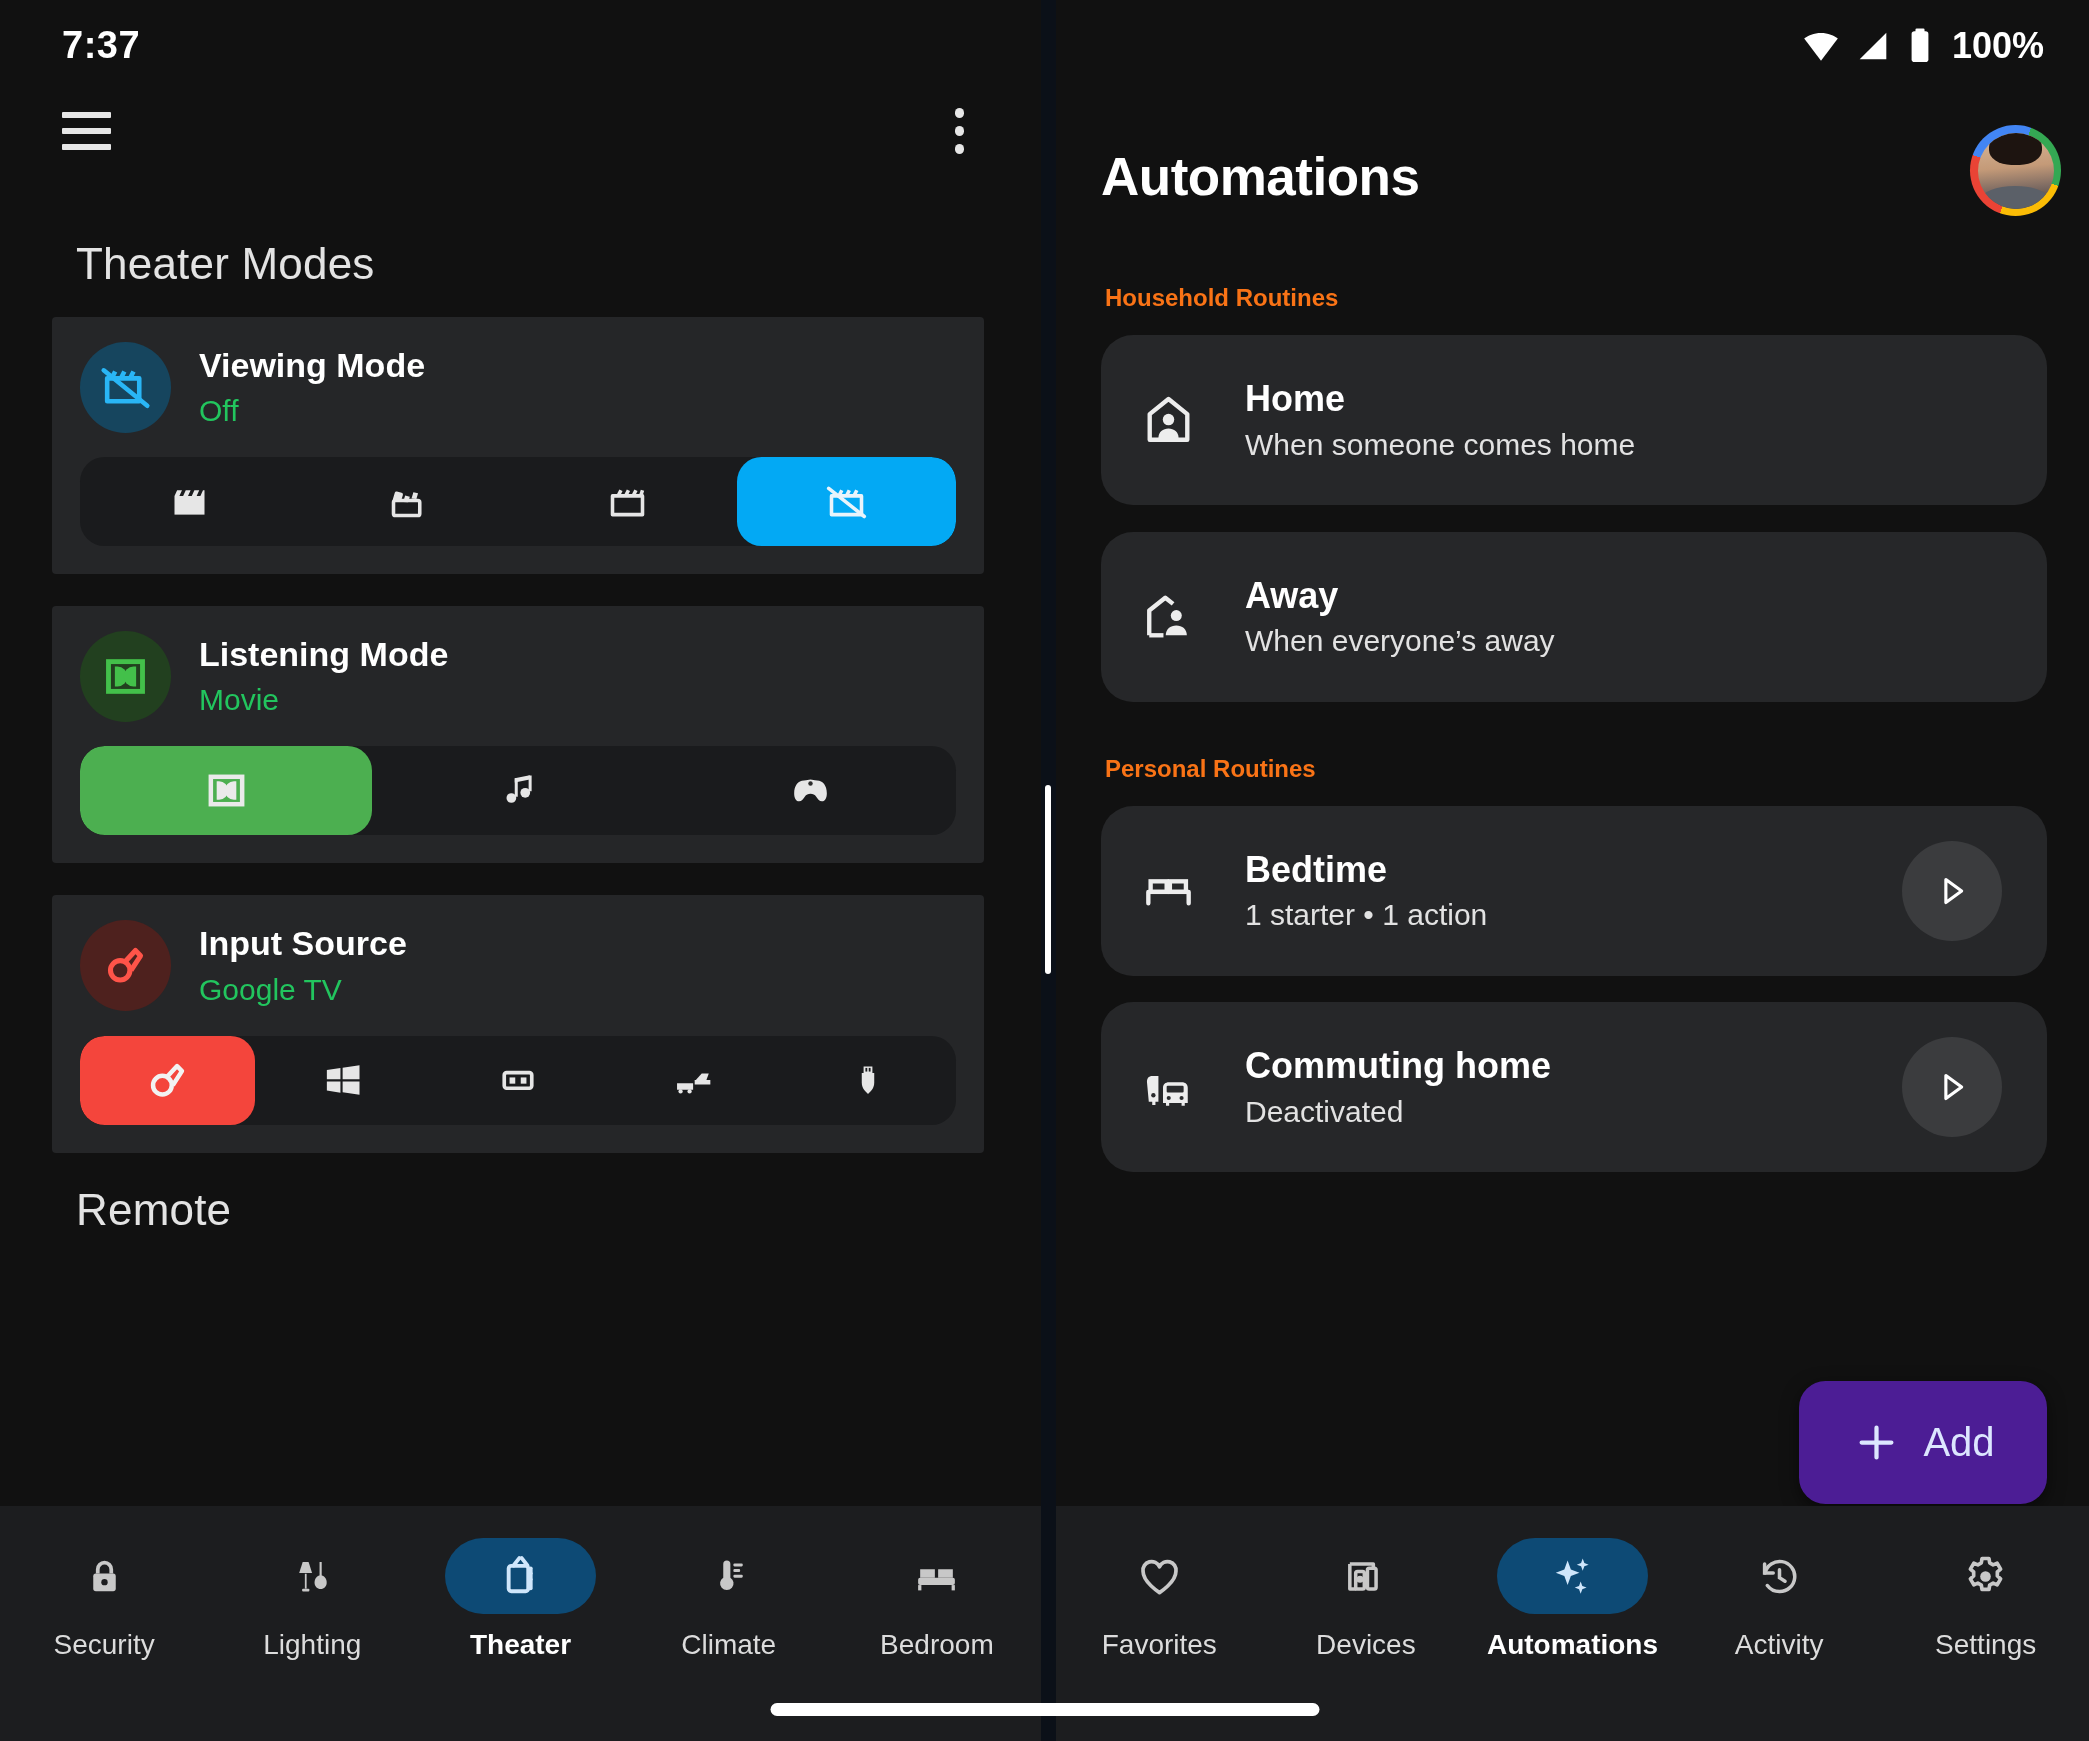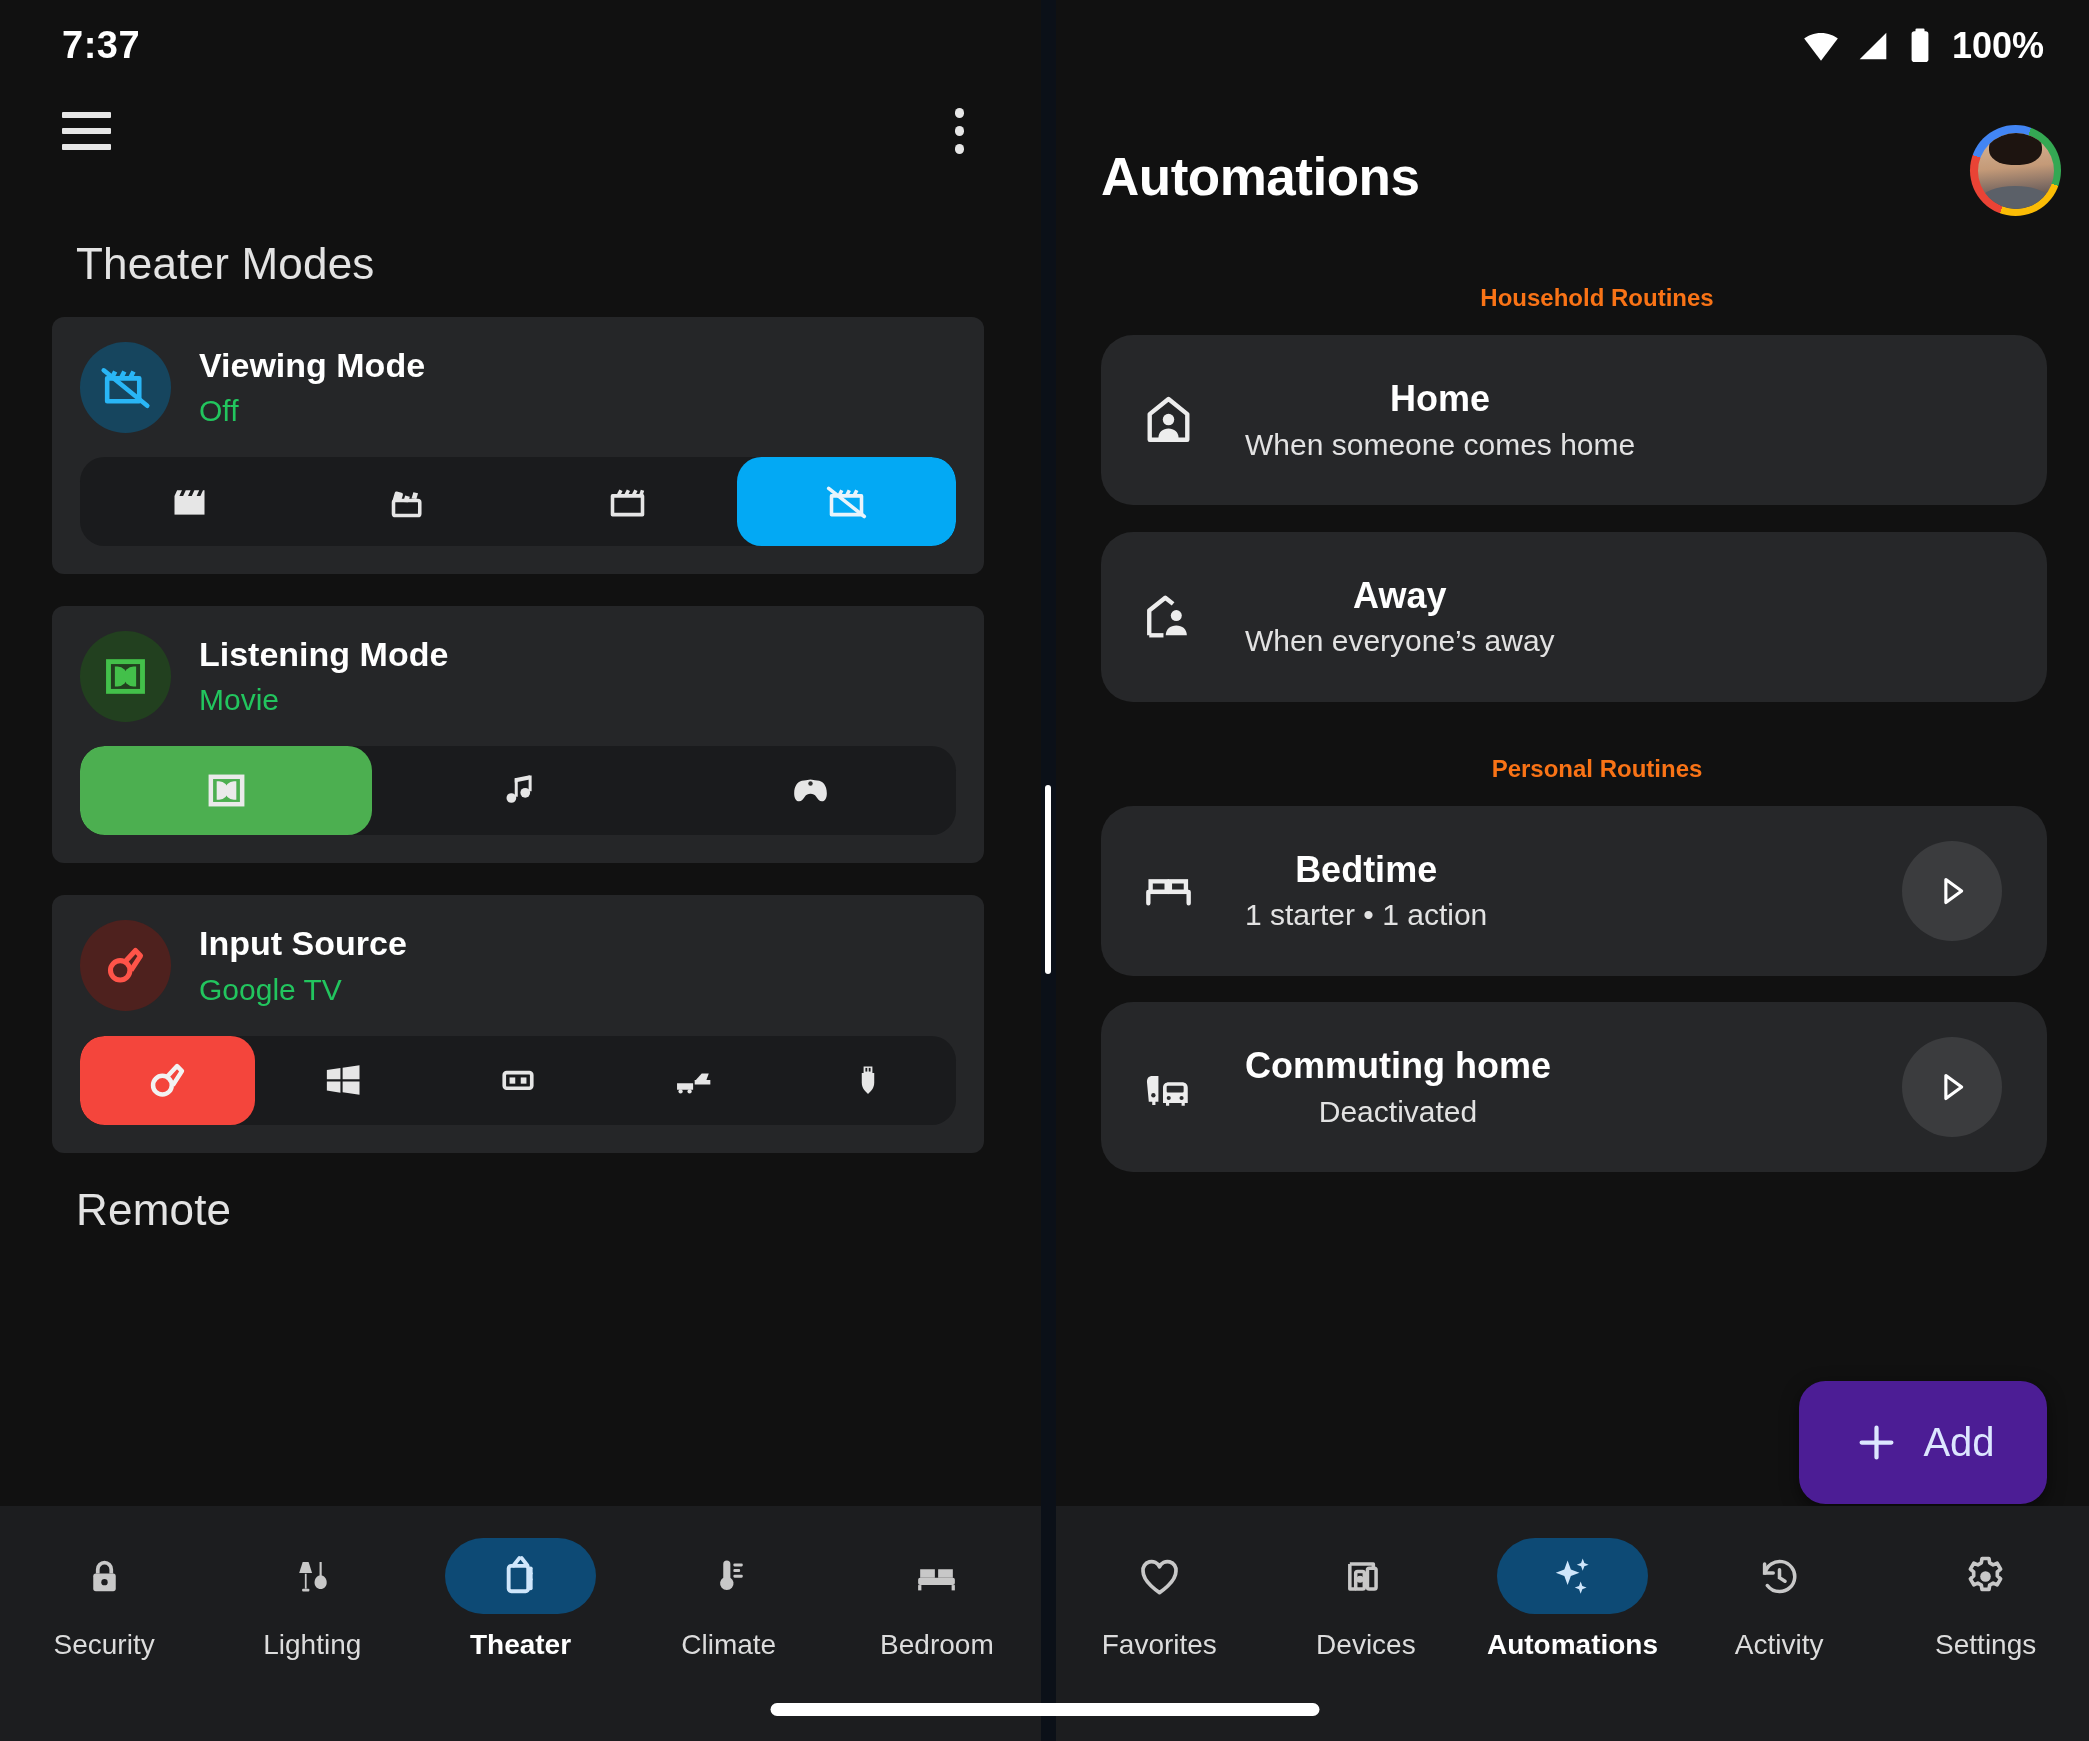--- a/index.html
+++ b/index.html
@@ -12,21 +12,21 @@
   .screen { position:relative; width:2090px; height:1741px; display:flex; background:#0e0e0e; }
 
   
   .pane { position:relative; height:1741px; background:#111111; overflow:hidden; }
   .pane-left  { width:1041px; }
   .divider    { width:15px; height:1741px; background:#0b1018; position:relative; flex:0 0 15px; }
   .drag-handle{
     position:absolute; left:3.8px; top:785px; width:6.6px; height:189px;
     background:#ffffff; border-radius:3.8px;
   }
-  .pane-right { width:1033px;text-align:center; }
+  .pane-right { width:1033px; }
 
   
   .statusbar { height:91px; display:flex; align-items:center; }
   .clock { font-size:38px; font-weight:700; color:#ffffff; margin-left:62px; letter-spacing:0.5px; }
   .status-right {
     position:absolute; right:45px; top:24.6px; display:flex; align-items:center; gap:11.4px;
   }
   .battery-text { font-size:36px; font-weight:700; color:#fff; margin-left:5.7px; }
 
   
@@ -36,21 +36,21 @@
   .hamburger span:last-child { margin-bottom:0; }
   .kebab { position:absolute; left:935px; top:17px; width:49px; height:49px; }
   .kebab i { display:block; width:9.5px; height:9.5px; border-radius:50%; background:#e6e6e6; margin:0 auto 8.5px; }
 
   
   .section-title {
     font-size:44px; color:#e3e3e3; font-weight:400;
     margin:44px 0 28px 76px; letter-spacing:0.2px;
   }
   .card {
-    background:#252628; border-radius:12px;
+    background:#252628; border-radius:4px;
     margin:0 57px 32px 52px; padding:24.6px 0 28px 0;
   }
   .card-head { display:flex; align-items:center; padding:0 0 0 28px; }
   .icon-circle {
     width:91px; height:91px; border-radius:50%;
     display:flex; align-items:center; justify-content:center; flex:0 0 91px;
   }
   .card-texts { margin-left:28px; }
   .card-title { font-size:34px; color:#ffffff; font-weight:700; line-height:1.15; }
   .card-sub   { font-size:30px; color:#22c55e; font-weight:400; margin-top:9px; }

